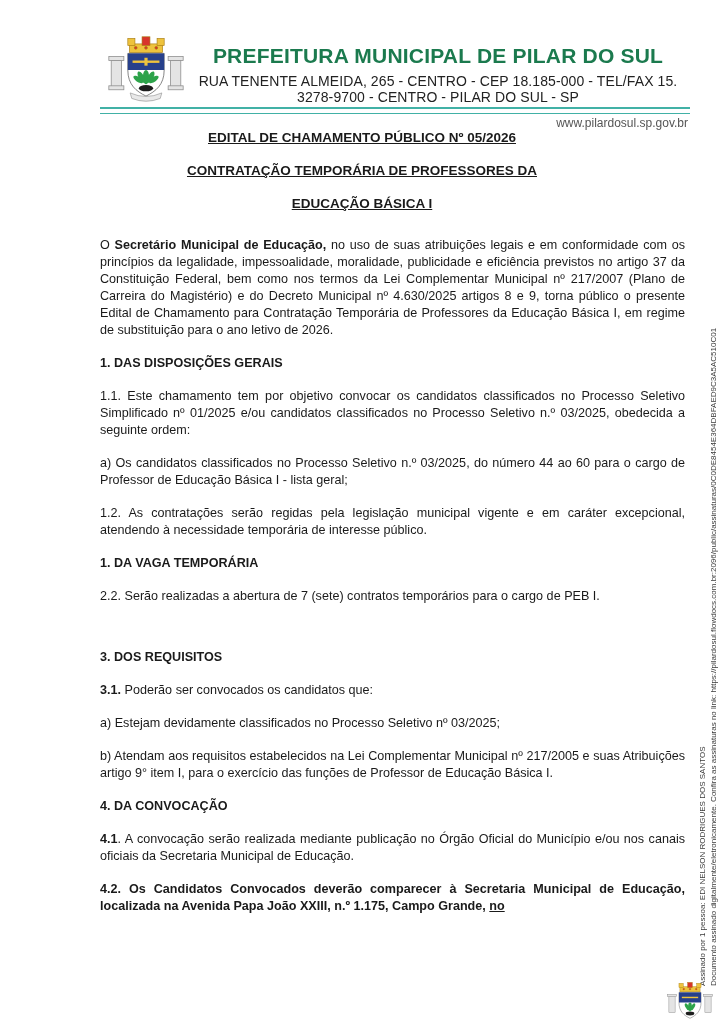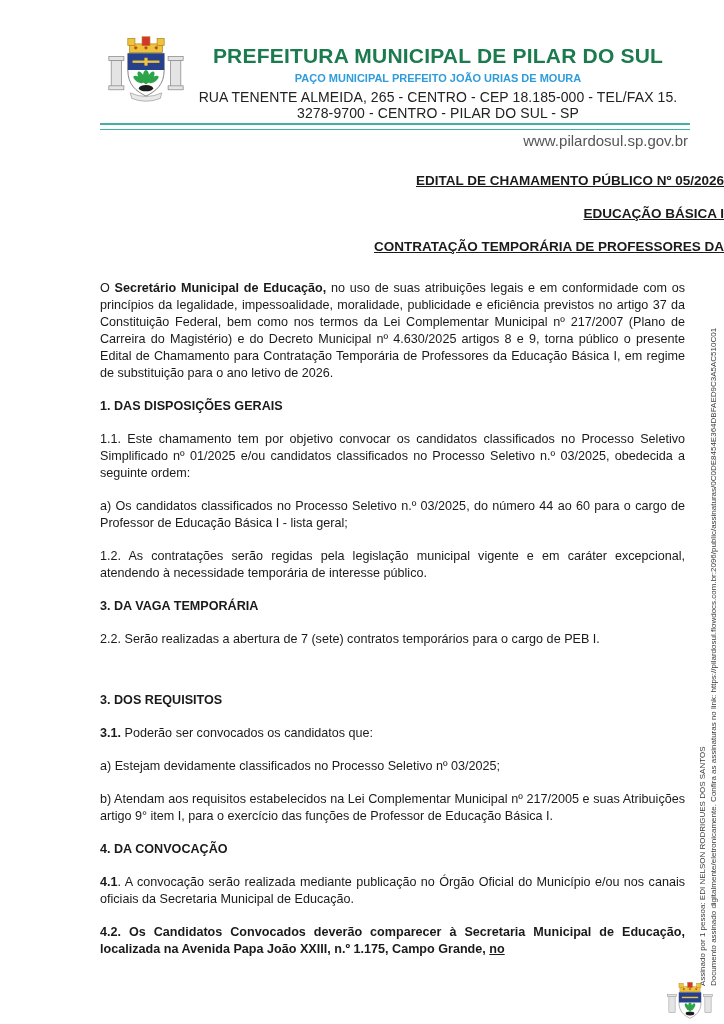--- a/index.html
+++ b/index.html
@@ -9,23 +9,23 @@
     overflow:hidden;color:#1a1a1a;
   }
   
   .header{display:flex;align-items:flex-start;margin:36px 36px 0 104px;}
   .logo-box{width:84px;height:68px;flex:0 0 auto;}
   .header-text{flex:1;text-align:center;padding-top:8px;}
   .header-title{font-size:21px;font-weight:bold;letter-spacing:.2px;}
   .header-subtitle{font-size:11px;font-weight:bold;margin-top:4px;}
   .header-address{font-size:14px;color:#222;margin-top:5px;letter-spacing:.1px;}
   .header-rule{margin:2px 34px 0 100px;height:4px;border-top:2px solid;border-bottom:1px solid;}
-  .website{margin:2px 36px 0 0;text-align:right;font-size:15px;color:#555;}
+  .website{margin:2px 36px 0 0;text-align:right;font-size:12px;color:#555;}
   
-  .doc-title{margin-top:24px;text-align:right;}
+  .doc-title{margin-top:0;text-align:center;}
   .doc-title p{
     margin:0 0 18px 0;font-size:13.5px;font-weight:bold;
     text-decoration:underline;line-height:15px;
   }
   
   .doc-body{margin:26px 39px 0 100px;font-size:12.6px;line-height:17px;text-align:justify;}
   .doc-body p{margin:16px 0 0 0;}
   .doc-body p:first-child{margin-top:0;}
   .heading{font-weight:bold;text-align:left;}
   .gap-before{margin-top:44px !important;}
@@ -82,43 +82,42 @@
           <ellipse cx="60" cy="55" rx="3" ry="7" transform="rotate(55 60 55)"></ellipse>
         </g>
 
         <ellipse cx="50" cy="66" rx="9" ry="4" fill="#1d1d1d"></ellipse>
 
         <path d="M30 72 q20 9 40 0 l-2 7 q-18 7 -36 0 z" fill="#e9e9e9" stroke="#8f8f8f" stroke-width="0.8"></path>
       </svg>
     </div>
     <div class="header-text">
       <div class="header-title" style="color:#1b7a4e">PREFEITURA MUNICIPAL DE PILAR DO SUL</div>
-      <div class="header-subtitle" style="color:#2f9cdb">PAÇO MUNICIPAL PREFEITO JOÃO URIAS DE MOURA</div>
       <div class="header-address">RUA TENENTE ALMEIDA, 265 - CENTRO - CEP 18.185-000 - TEL/FAX 15. 3278-9700 - CENTRO - PILAR DO SUL - SP</div>
     </div>
   </div>
   <div class="header-rule" style="border-color:#41b1a6"></div>
   <div class="website">www.pilardosul.sp.gov.br</div>
 
   <div class="doc-title">
     <p>EDITAL DE CHAMAMENTO PÚBLICO Nº 05/2026</p>
+    <p>CONTRATAÇÃO TEMPORÁRIA DE PROFESSORES DA</p>
     <p>EDUCAÇÃO BÁSICA I</p>
-    <p>CONTRATAÇÃO TEMPORÁRIA DE PROFESSORES DA</p>
   </div>
 
   <div class="doc-body">
 
     <p><span>O </span><b>Secretário Municipal de Educação,</b><span> no uso de suas atribuições legais e em conformidade com os princípios da legalidade, impessoalidade, moralidade, publicidade e eficiência previstos no artigo 37 da Constituição Federal, bem como nos termos da Lei Complementar Municipal nº 217/2007 (Plano de Carreira do Magistério) e do Decreto Municipal nº 4.630/2025  artigos 8 e 9, torna público o presente Edital de Chamamento para Contratação Temporária de Professores da Educação Básica I, em regime de substituição para o ano letivo de 2026.</span></p>
 
     <p class="heading">1. DAS DISPOSIÇÕES GERAIS</p>
     <p>1.1. Este chamamento tem por objetivo convocar os candidatos classificados no Processo Seletivo Simplificado nº 01/2025 e/ou candidatos classificados no Processo Seletivo n.º 03/2025, obedecida a seguinte ordem:</p>
     <p>a) Os candidatos classificados no Processo Seletivo n.º 03/2025, do número 44 ao 60 para o cargo de Professor de Educação Básica I - lista geral;</p>
     <p>1.2. As contratações serão regidas pela legislação municipal vigente e em caráter excepcional, atendendo à necessidade temporária de interesse público.</p>
 
-    <p class="heading">3. DA VAGA TEMPORÁRIA</p>
+    <p class="heading">1. DA VAGA TEMPORÁRIA</p>
     <p>2.2. Serão realizadas a abertura de 7 (sete) contratos temporários para o cargo de PEB I.</p>
 
     <p class="heading gap-before">3. DOS REQUISITOS</p>
     <p><b>3.1.</b><span> Poderão ser convocados os candidatos que:</span></p>
     <p>a) Estejam devidamente classificados no Processo Seletivo nº 03/2025;</p>
     <p>b) Atendam aos requisitos estabelecidos na Lei Complementar Municipal nº 217/2005 e suas Atribuições artigo 9° item I, para o exercício das funções de Professor de Educação Básica I.</p>
 
     <p class="heading">4. DA CONVOCAÇÃO</p>
     <p><b>4.1</b><span>. A convocação serão realizada mediante publicação no Órgão Oficial do Município e/ou nos canais oficiais da Secretaria Municipal de Educação.</span></p>
     <p class="bold"><span>4.2. Os Candidatos Convocados deverão comparecer à Secretaria Municipal de Educação, localizada na Avenida Papa João XXIII, n.º 1.175, Campo Grande, </span><span class="underline">no</span></p>

